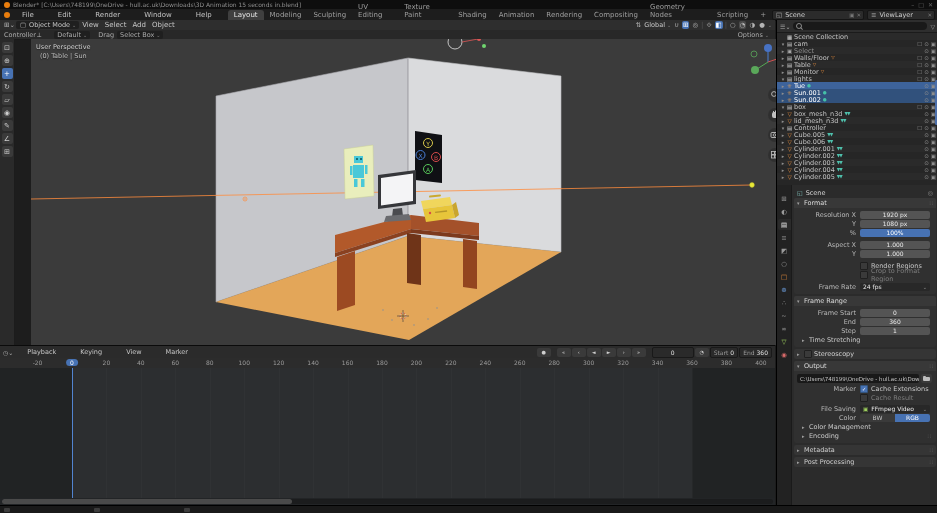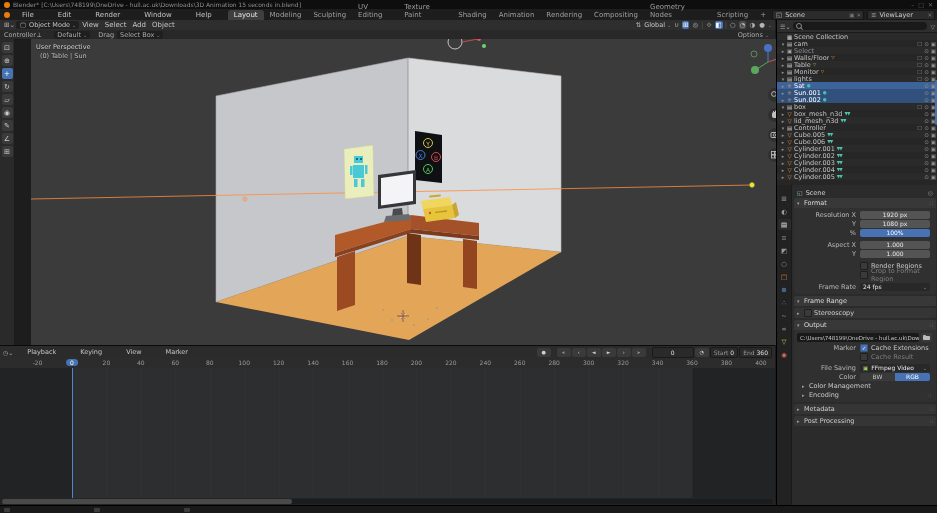--- a/index.html
+++ b/index.html
@@ -430,21 +430,21 @@
             <span class="ol-label">lights</span>
             <span class="ol-right">
               <span>☐</span>
               <span>⊙</span>
               <span>▣</span>
             </span>
           </div>
           <div class="ol-row sel-active">
             <span class="ol-caret">▸</span>
             <span class="ol-icon" style="color: rgb(255, 169, 77);">☼</span>
-            <span class="ol-label">Sat</span>
+            <span class="ol-label">Tue</span>
             <span class="ol-extras" style="color: rgb(69, 192, 168); letter-spacing: 0px;">●</span>
             <span class="ol-right">
               <span>⊙</span>
               <span>▣</span>
             </span>
           </div>
           <div class="ol-row sel">
             <span class="ol-caret">▸</span>
             <span class="ol-icon" style="color: rgb(255, 169, 77);">☼</span>
             <span class="ol-label">Sun.001</span>
@@ -649,20 +649,38 @@
                 <span class="arr">⌄</span>
               </span>
             </div>
           </div>
         </div>
 
         <div class="panel">
           <div class="panel-h">
             <span class="caret">▾</span>
               <span>Frame Range</span>
+          </div>
+          <div class="panel-b">
+            <div class="prow">
+              <span class="plabel">Frame Start</span>
+              <span class="pfield">0</span>
+            </div>
+            <div class="prow">
+              <span class="plabel">End</span>
+              <span class="pfield">360</span>
+            </div>
+            <div class="prow">
+              <span class="plabel">Step</span>
+              <span class="pfield">1</span>
+            </div>
+            <div class="subhead">
+              <span class="caret">▸</span>
+                <span>Time Stretching</span>
+            </div>
           </div>
         </div>
 
         <div class="coll-h">
           <span class="caret">▸</span>
           <span class="box" style="width:6px;height:6px;border-radius:1px;background:#3a3a3a;border:1px solid #1f1f1f;display:inline-block"></span>
           <span>Stereoscopy</span>
         </div>
 
         <div class="panel">

